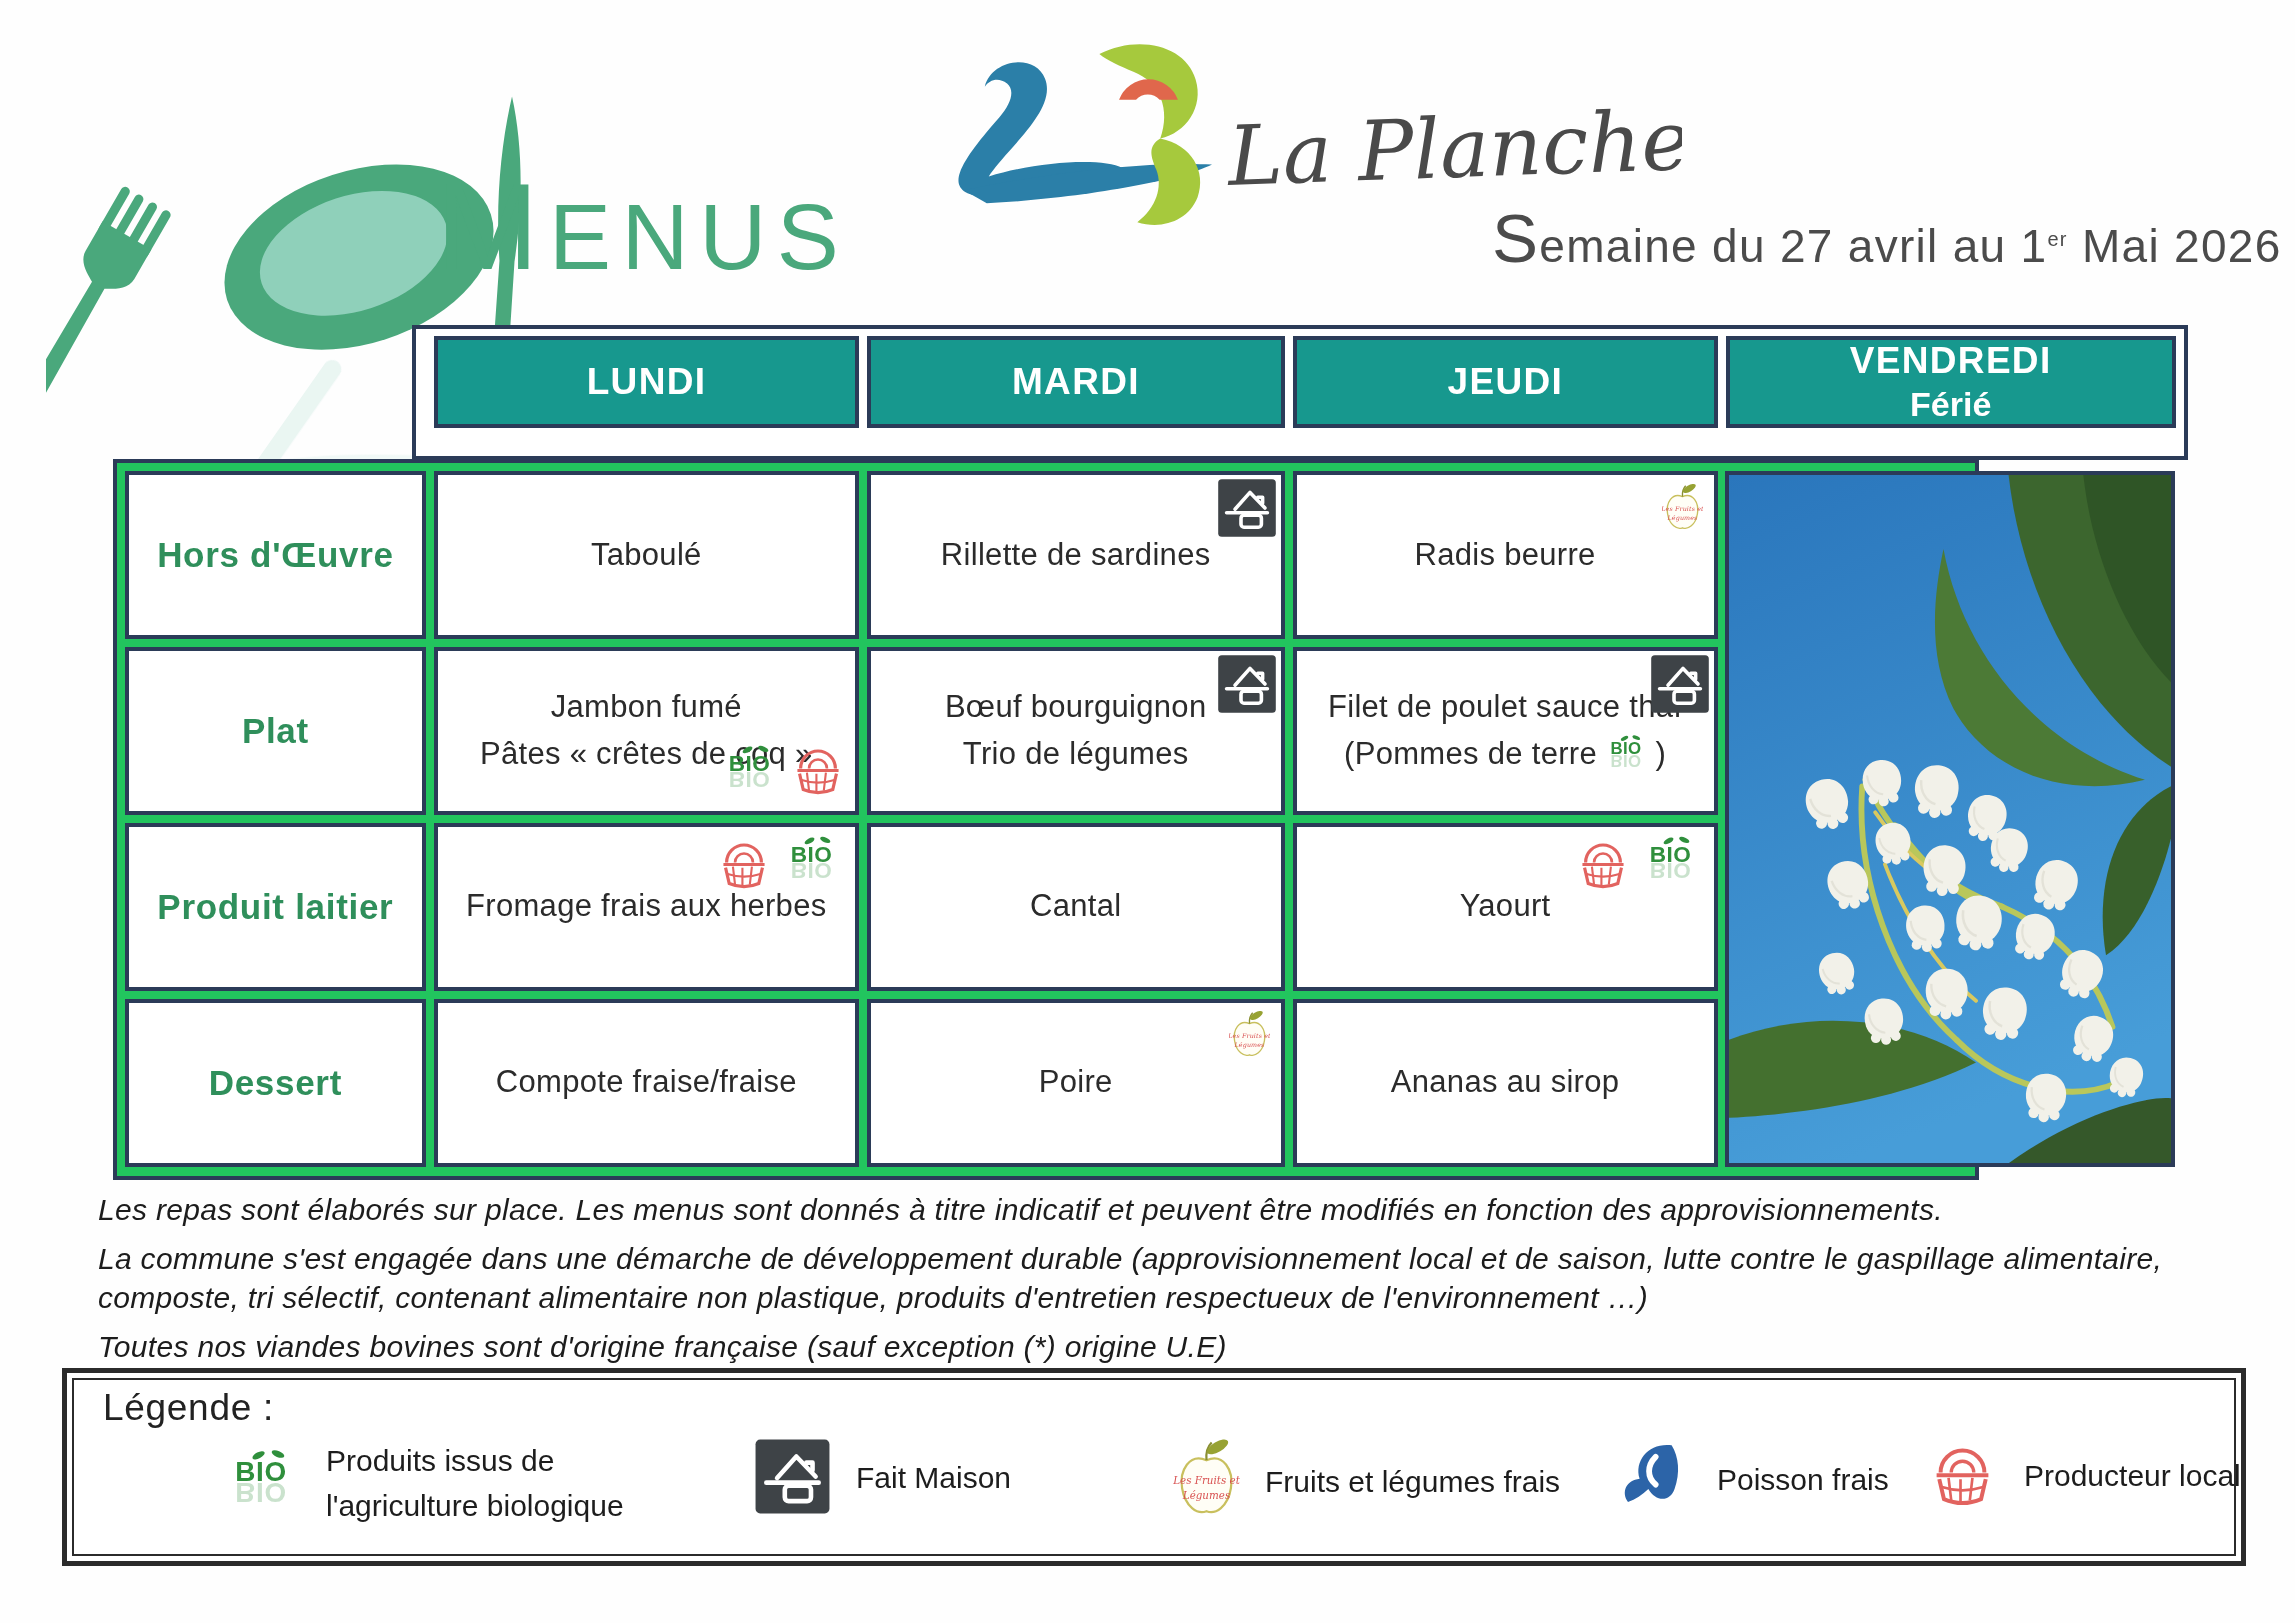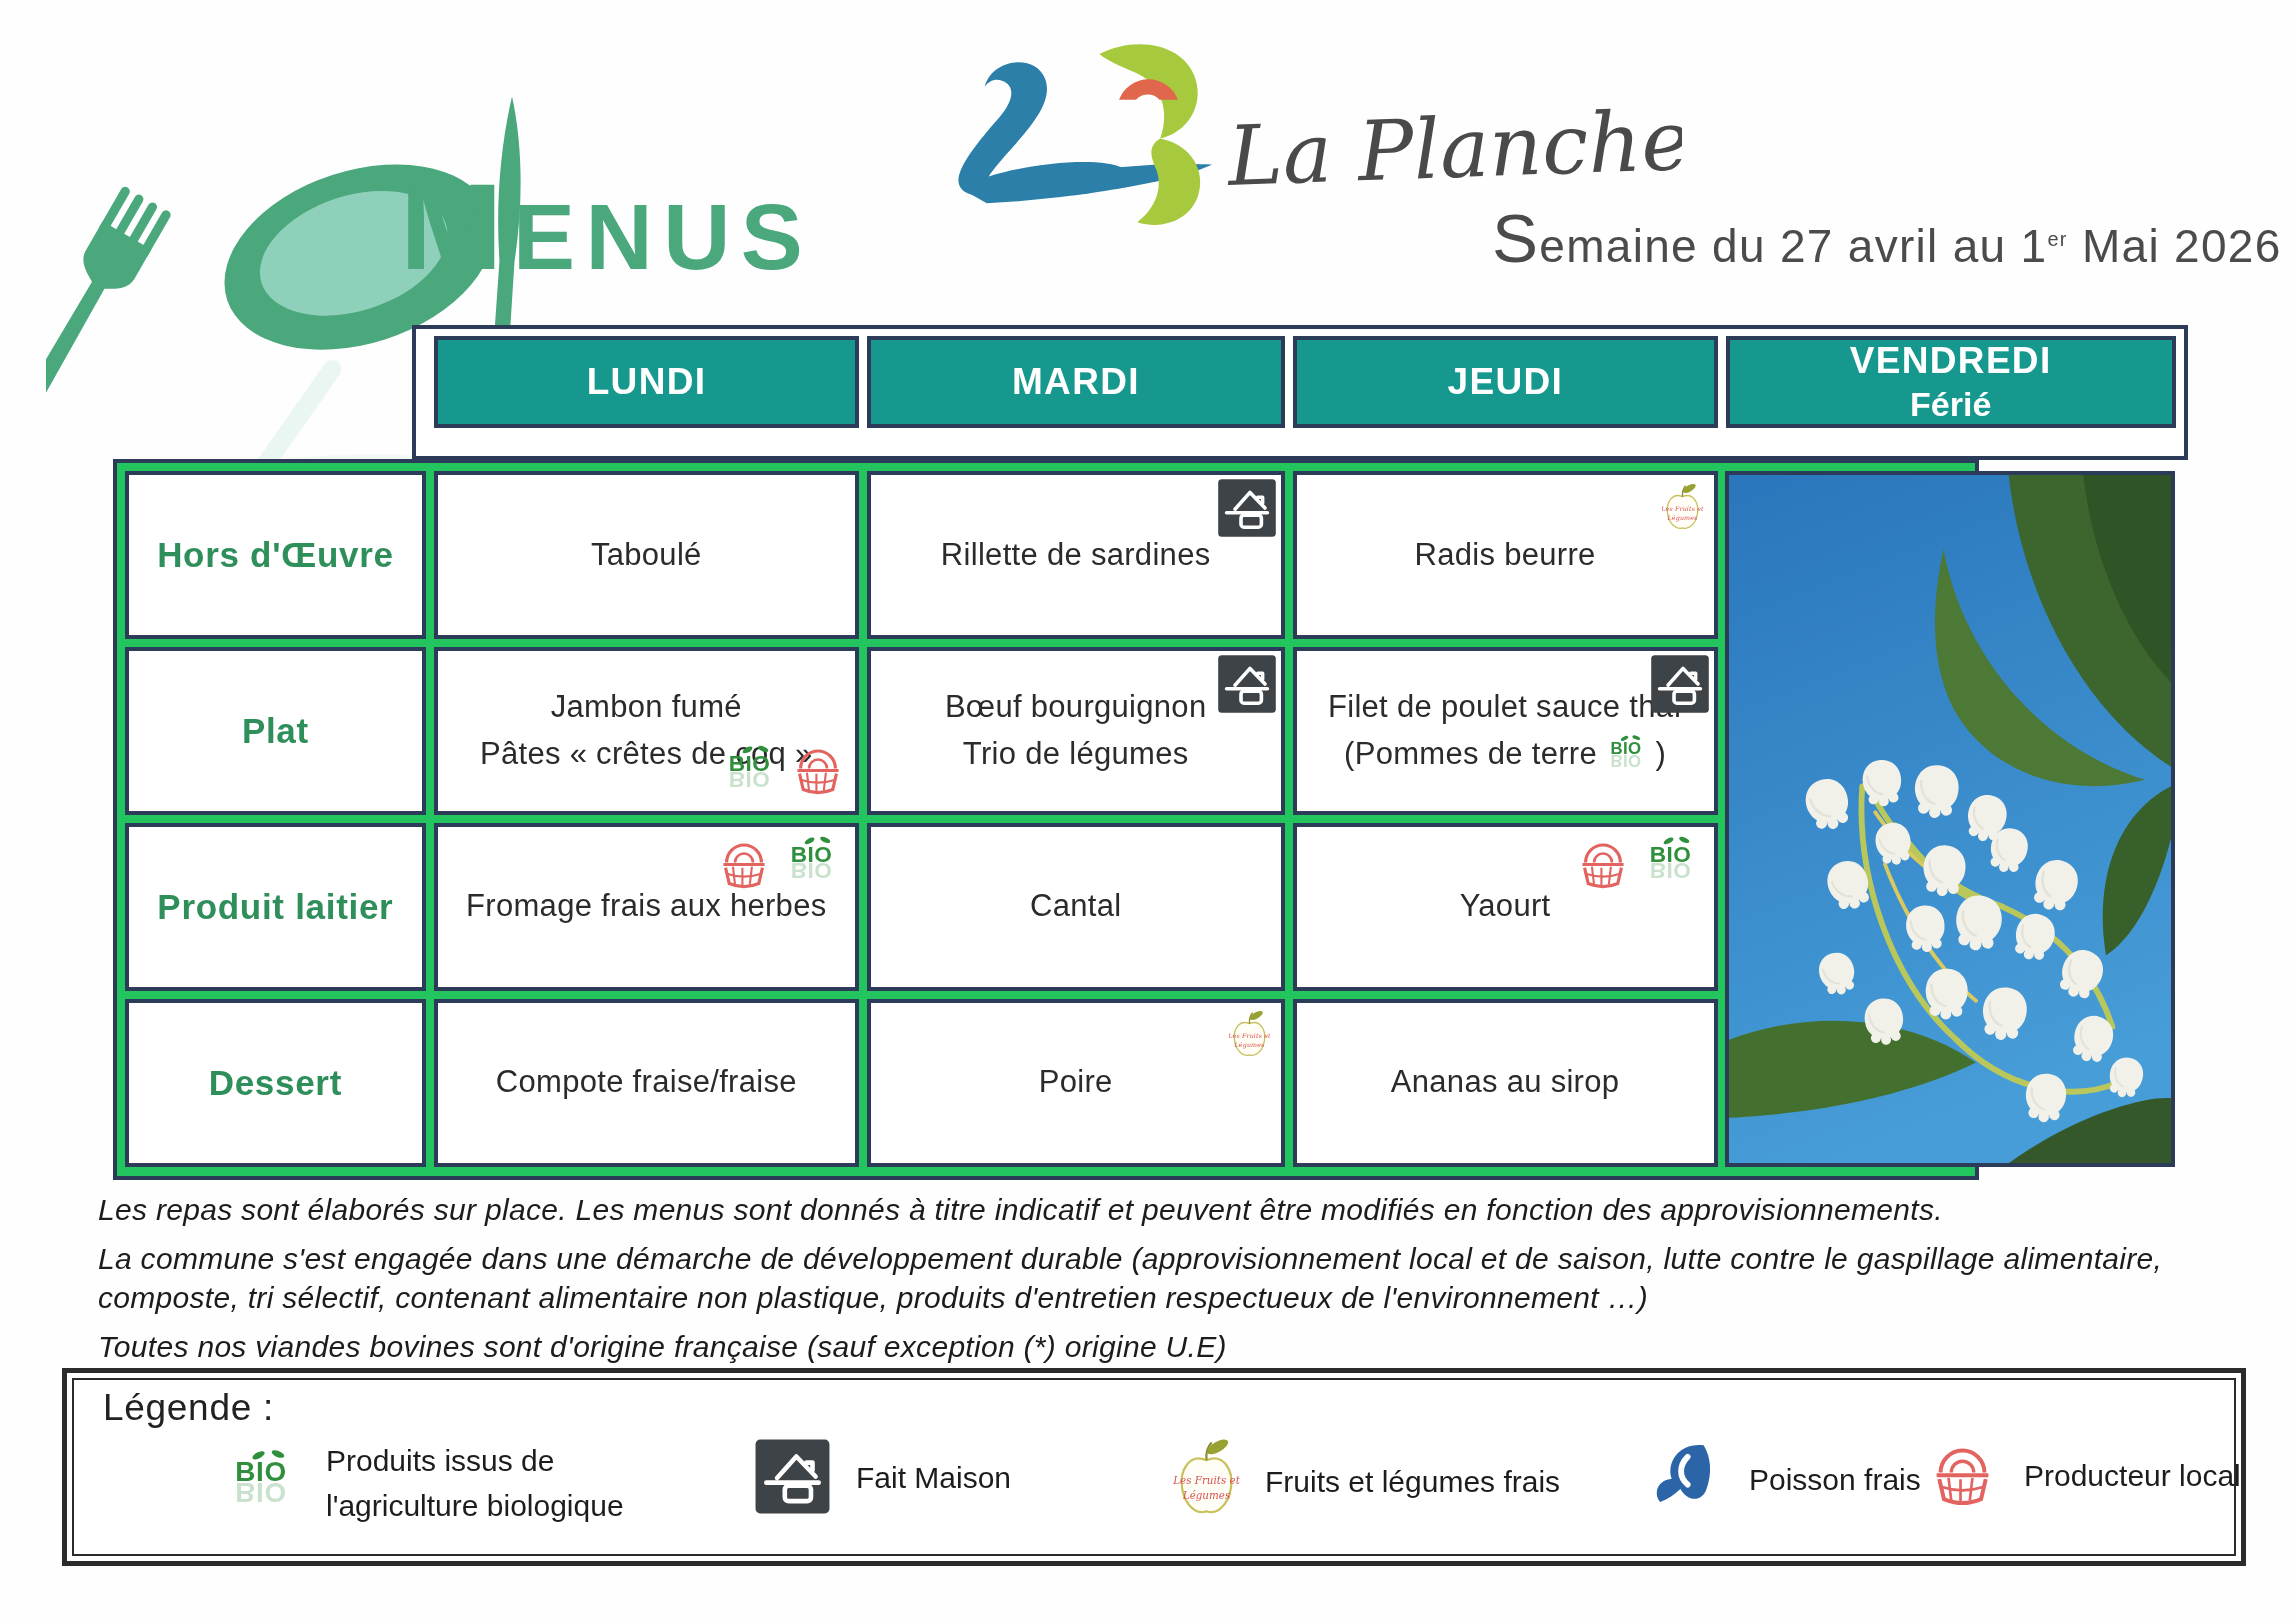--- a/index.html
+++ b/index.html
@@ -1,21 +1,21 @@
 <!DOCTYPE html>
 <html style="font-size:10.5px"><head>
 <meta charset="utf-8">
 <style>
   * { box-sizing: border-box; margin: 0; padding: 0; }
   html,body { width:2295px; height:1623px; }
   body { position:relative; background:#fefefe; font-family:"Liberation Sans",sans-serif; overflow:hidden; }
 
   
   .logo-svg { position:absolute; left:46px; top:36px; }
-  .menus-word { position:absolute; left:400px; top:165px; color:#4AA87C; letter-spacing:10.5px; white-space:nowrap;font-weight:bold; }
+  .menus-word { position:absolute; left:436px; top:165px; color:#4AA87C; letter-spacing:10.5px; white-space:nowrap; }
   .menus-word .m-big { font-size:123px; line-height:1; }
   .menus-word .m-rest { font-size:93px; line-height:1; }
   .brand-svg { position:absolute; left:903px; top:33px; }
 
   .week { position:absolute; left:1492px; top:208px; color:#4b4b4b; font-size:46px; letter-spacing:1.3px; white-space:nowrap; }
   .week .big { font-size:69px; line-height:0.9; }
   .week sup { font-size:20px; vertical-align:super; }
 
   
   .header-outline { position:absolute; left:412px; top:325px; width:1776px; height:135px; border:4.6px solid #2B3B58; background:#fff; }
@@ -400,21 +400,21 @@
       <div class="legend-item" style="left: 1106px;">
         <span><svg width="67" height="85" viewBox="0 0 90 115">
             <path d="M45 30 C22 20 8 44 12 68 C16 93 33 104 45 99 C57 104 74 93 78 68 C82 44 68 20 45 30 Z" fill="#FFFEF6" stroke="#C9C05E" stroke-width="3"></path>
             <path d="M45 30 C44 20 46 12 52 6" stroke="#8A8F33" stroke-width="3" fill="none"></path>
             <ellipse cx="60" cy="12" rx="16" ry="7" fill="#97A233" transform="rotate(-30 60 12)"></ellipse>
             <text x="45" y="62" font-size="14" fill="#D85050" text-anchor="middle" font-style="italic" font-family="'DejaVu Serif',serif">Les Fruits et</text>
             <text x="45" y="82" font-size="14" fill="#D85050" text-anchor="middle" font-style="italic" font-family="'DejaVu Serif',serif">Légumes</text>
           </svg></span>
         <span class="legend-label">Fruits et légumes frais</span>
       </div>
-      <div class="legend-item" style="left: 1577px; align-items: center;">
+      <div class="legend-item" style="left: 1545px; align-items: center;">
         <span><svg width="80" height="80" viewBox="0 0 110 110">
             <path d="M82 10 C52 6 30 30 38 56 C20 58 12 74 22 88 C32 84 42 78 50 70 C60 88 80 88 86 70 C94 48 92 26 82 10 Z" fill="#2C64A8"></path>
             <path d="M60 26 C48 38 48 54 60 64" stroke="#fff" stroke-width="8" fill="none" stroke-linecap="round"></path>
           </svg></span>
         <span class="legend-label">Poisson frais</span>
       </div>
       <div class="legend-item" style="left: 1859px;">
         <span><svg width="73" height="73" viewBox="0 0 110 110" fill="none" stroke="#E2635F">
             <path d="M22 52 A33 33 0 0 1 88 52" stroke-width="6"></path>
             <path d="M38 52 A17 17 0 0 1 72 52" stroke-width="5"></path>

